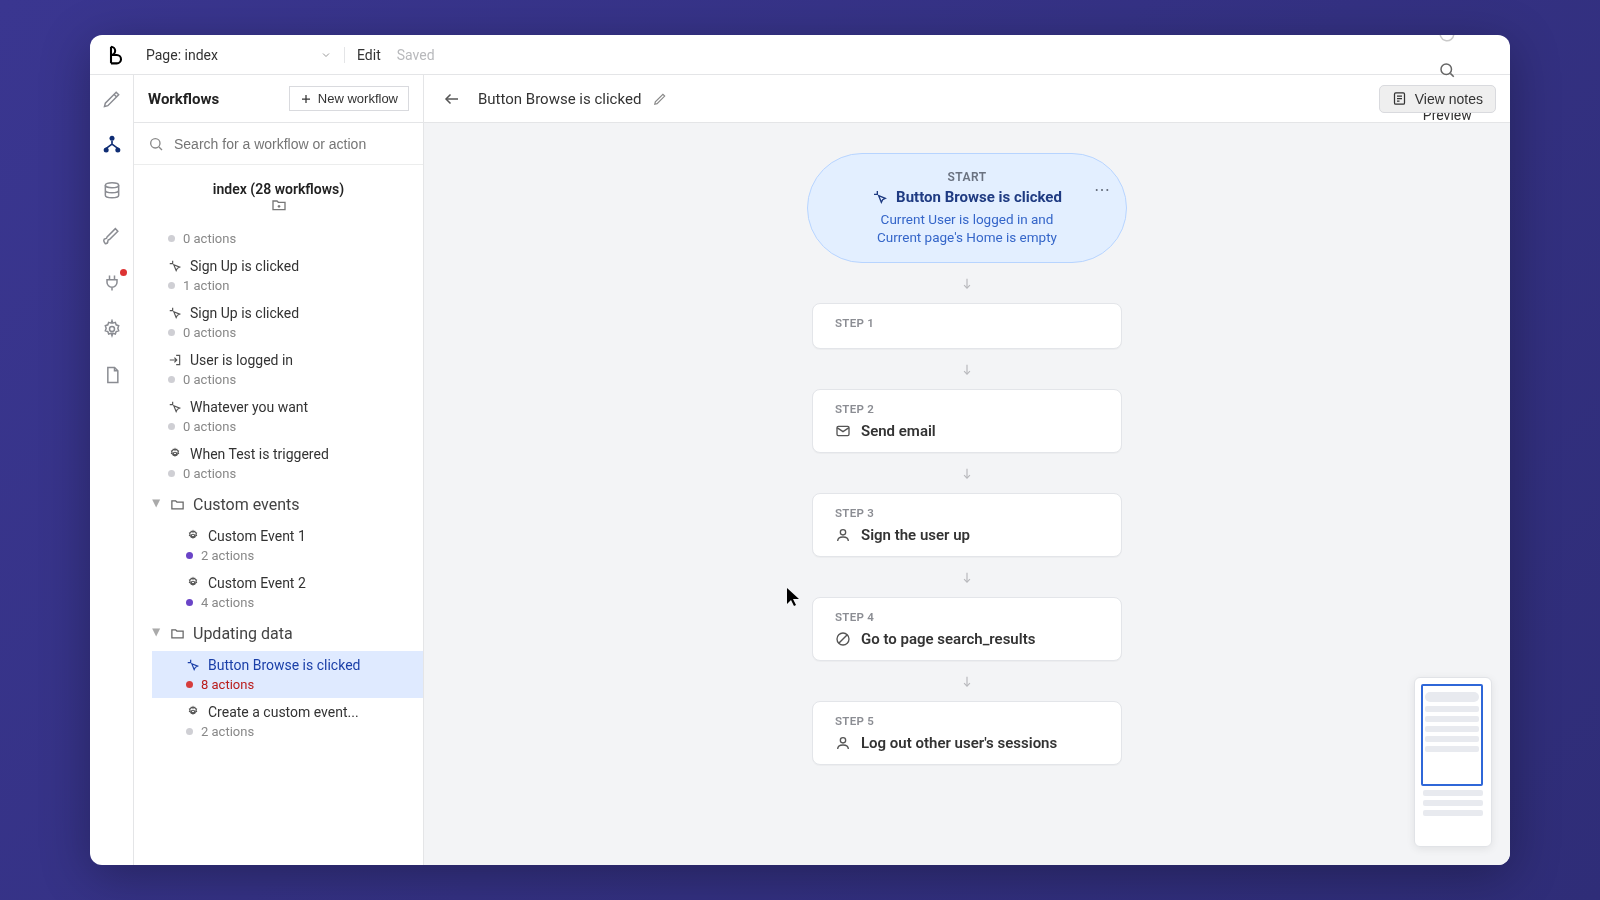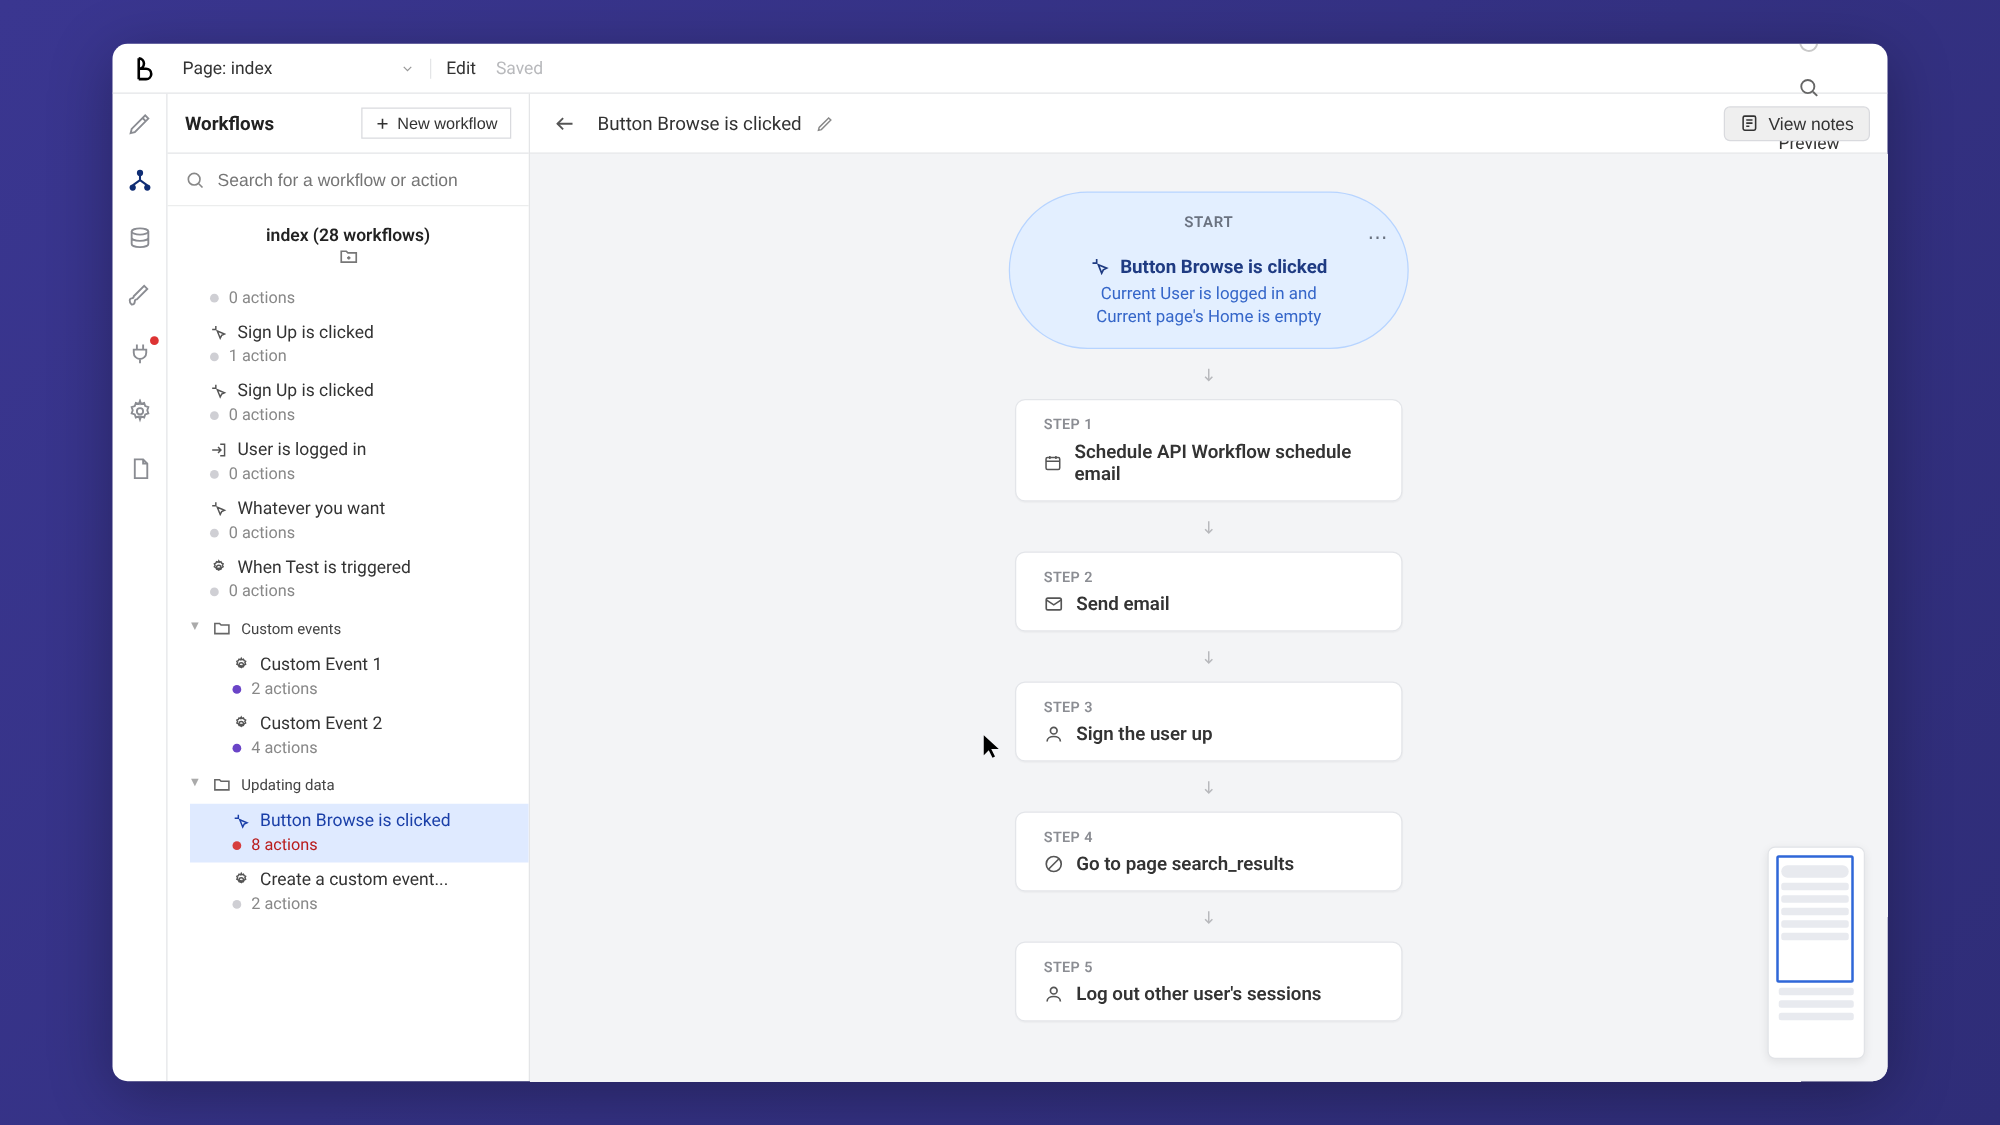--- a/index.html
+++ b/index.html
@@ -76,38 +76,38 @@
 .search-row { height:42px; display:flex; align-items:center; gap:10px; padding:0 14px; border-bottom:1px solid #eceded;}
 .search-row input { flex:1; border:none; outline:none; font-size:14px; color:#666;}
 .tree { flex:1; overflow:auto; padding:8px 0;}
 .tree-header { display:flex; align-items:center; padding:8px 14px; font-size:14px; font-weight:600; color:#222; justify-content:space-between;flex-direction:column;}
 .wf-item { padding:6px 14px 6px 34px; cursor:pointer;}
 .wf-item .row1 { display:flex; align-items:center; gap:8px; font-size:14px; color:#333;}
 .wf-item .row2 { display:flex; align-items:center; gap:8px; font-size:13px; color:#888; padding-left:0; margin-top:4px;}
 .dot { width:7px; height:7px; border-radius:50%; background:#cfcfd4; display:inline-block;}
 .dot.purple { background:#6a44c7;}
 .dot.red { background:#d63d3d;}
-.folder-row { display:flex; align-items:center; gap:8px; padding:8px 14px 8px 18px; font-size:12px; color:#444; cursor:pointer;}
+.folder-row { display:flex; align-items:center; gap:8px; padding:8px 14px 8px 18px; font-size:16px; color:#444; cursor:pointer;}
 .caret { width:10px; color:#aaa; transform:rotate(90deg);}
 .wf-item.selected { background:#dfeaff;}
 .wf-item.selected .row1 { color:#1a3fa8;}
 .wf-item.selected .row2 { color:#b91c1c;}
 .sub { padding-left:18px;}
 
 
 .canvas-wrap { flex:1; display:flex; flex-direction:column; min-width:0;}
 .canvas-bar { height:48px; border-bottom:1px solid #e4e5e7; display:flex; align-items:center; padding:0 14px; gap:12px;}
 .back-btn { width:28px; height:28px; display:flex; align-items:center; justify-content:center; color:#555; cursor:pointer;}
 .canvas-title { font-size:15px; color:#333;}
 .edit-icon-small { color:#888; cursor:pointer;}
 .view-notes { margin-left:auto; border:1px solid #d9dade; border-radius:5px; padding:5px 12px; font-size:14px; display:flex; align-items:center; gap:8px; cursor:pointer; color:#333;}
 .canvas { flex:1; background:#f3f4f6; position:relative; overflow:auto; padding:30px 20px 60px;}
 .flow { display:flex; flex-direction:column; align-items:center; gap:10px;}
 .start-card { background:#e3efff; border:1px solid #b7d4ff; border-radius:999px; padding:16px 48px; text-align:center; width:320px; position:relative;}
-.start-label { font-size:12px; color:#6a7280; letter-spacing:.5px; font-weight:600; margin-bottom:20px;}
+.start-label { font-size:12px; color:#6a7280; letter-spacing:.5px; font-weight:600; margin-bottom:4px;}
 .start-title { font-size:15px; font-weight:700; color:#1f3b82; display:flex; gap:8px; align-items:center; justify-content:center;}
 .start-sub { font-size:13.5px; color:#3566c9; margin-top:4px; line-height:1.35;}
 .start-more { position:absolute; right:16px; top:26px; color:#6a7280; cursor:pointer;}
 .arrow { color:#b7b8bc; height:20px;}
 .step-card { background:#fff; border:1px solid #e3e5e9; border-radius:8px; padding:12px 22px; width:310px; box-shadow:0 1px 1px rgba(0,0,0,0.03);}
 .step-label { font-size:11.5px; color:#8b8d93; letter-spacing:.3px; font-weight:600; margin-bottom:6px;}
 .step-title { font-size:15px; color:#333; font-weight:600; display:flex; align-items:center; gap:10px;}
 .step-icon { color:#555;}
 
 
@@ -472,29 +472,20 @@
 
           <div class="arrow">
             <svg width="14" height="22" viewBox="0 0 24 24" fill="none" stroke="currentColor" stroke-width="2">
                 <line x1="12" y1="3" x2="12" y2="18"></line>
                 <polyline points="7 14 12 19 17 14"></polyline>
               </svg>
           </div>
 
           <div class="step-card">
             <div class="step-label">STEP 1</div>
-            <div class="step-title">
-              <svg class="step-icon" width="16" height="16" viewBox="0 0 24 24" fill="none" stroke="currentColor" stroke-width="2">
-                  <rect x="3" y="5" width="18" height="16" rx="2"></rect>
-                  <line x1="3" y1="10" x2="21" y2="10"></line>
-                  <line x1="8" y1="3" x2="8" y2="7"></line>
-                  <line x1="16" y1="3" x2="16" y2="7"></line>
-                </svg>
-              <span>Schedule API Workflow schedule email</span>
-            </div>
           </div>
 
           <div class="arrow">
               <svg width="14" height="22" viewBox="0 0 24 24" fill="none" stroke="currentColor" stroke-width="2">
                 <line x1="12" y1="3" x2="12" y2="18"></line>
                 <polyline points="7 14 12 19 17 14"></polyline>
               </svg>
             </div>
 
           <div class="step-card">

